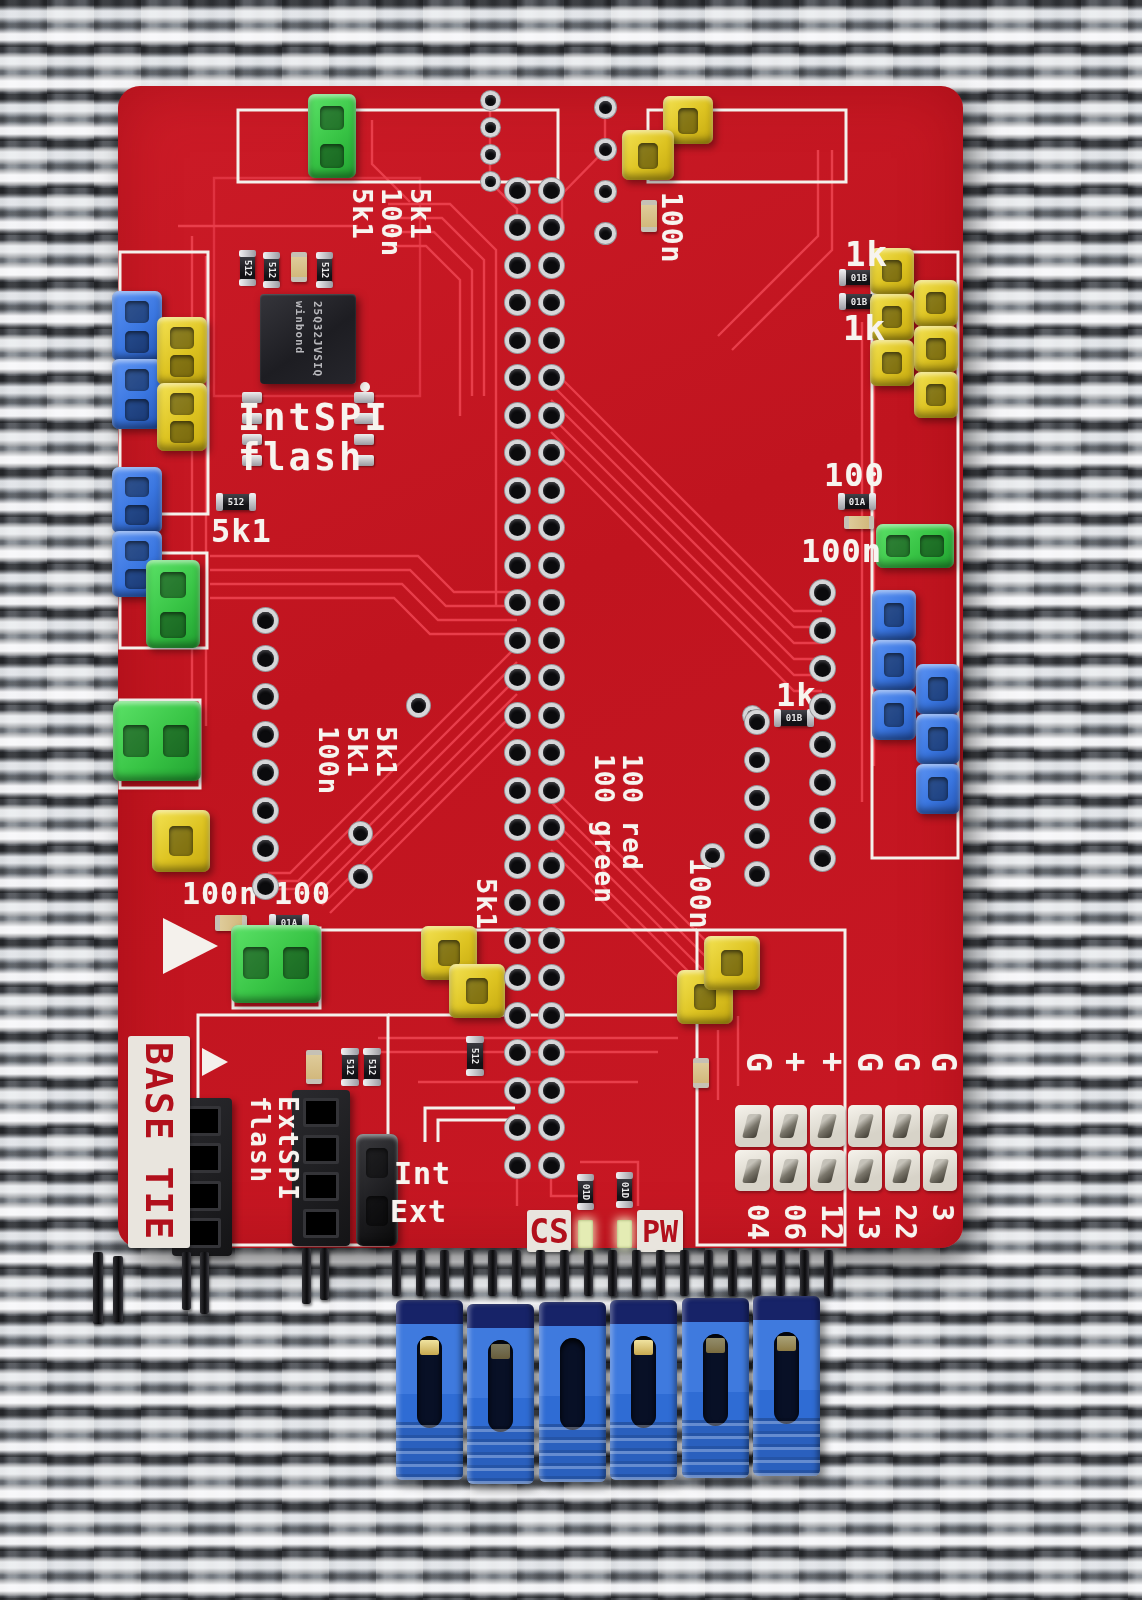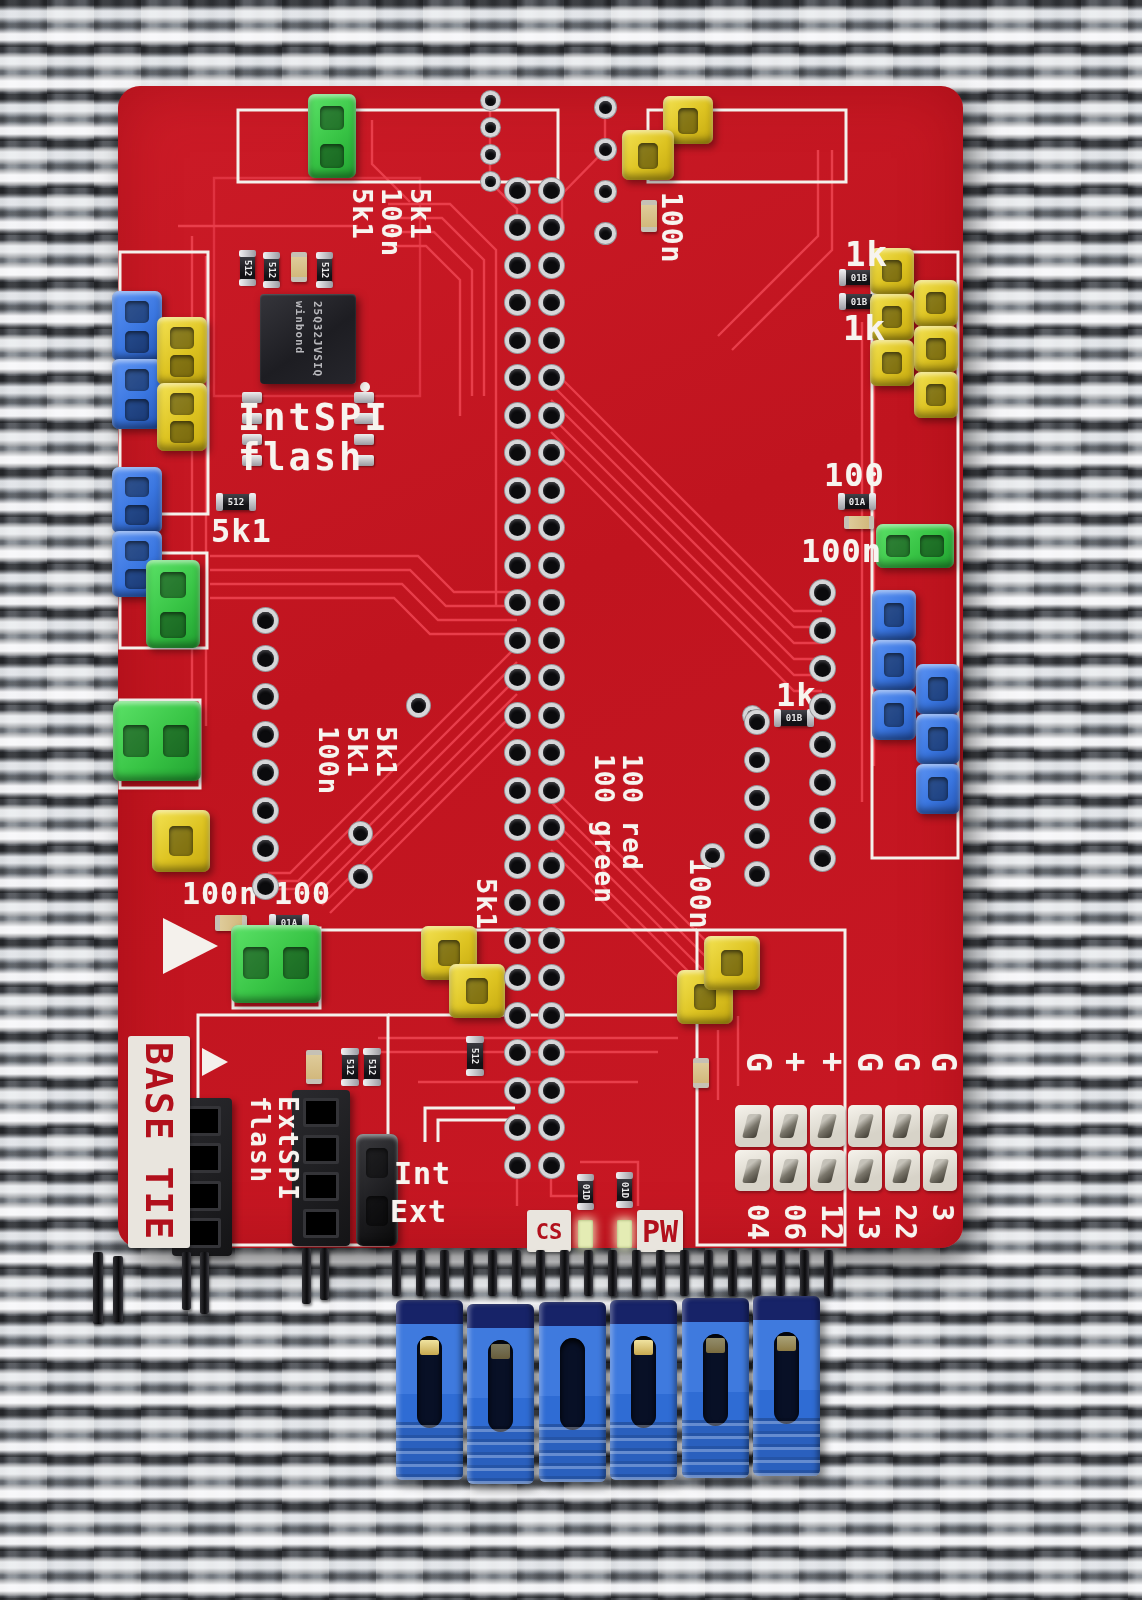--- a/index.html
+++ b/index.html
@@ -384,21 +384,21 @@
     <div class="lbl" style="left:156px;top:792px;font-size:30px">100</div>
     <div class="lbl" style="left:276px;top:1072px;font-size:30px">Int</div>
     <div class="lbl" style="left:272px;top:1110px;font-size:30px">Ext</div>
     <div class="lbl vt" style="left:128px;top:1010px;font-size:26px;letter-spacing:2px"><span>ExtSPI</span><br><span>flash</span></div>
 
     <div class="boxlbl" style="left:10px;top:950px;width:62px;height:212px">
       <span class="vt red" style="font-size:38px;letter-spacing:2px">BASE TIE</span>
     </div>
 
     <div class="boxlbl" style="left:409px;top:1124px;width:44px;height:42px">
-        <span class="red" style="font-size:22px">CS</span>
+        <span class="red" style="font-size:33px">CS</span>
       </div>
     <div class="boxlbl" style="left:519px;top:1124px;width:46px;height:42px">
         <span class="red" style="font-size:30px">PW</span>
       </div>
 
     <div class="lbl vt" style="left:622px;top:966px;font-size:33px">G</div>
     <div class="lbl vt" style="left:659px;top:966px;font-size:33px">+</div>
     <div class="lbl vt" style="left:696px;top:966px;font-size:33px">+</div>
     <div class="lbl vt" style="left:733px;top:966px;font-size:33px">G</div>
     <div class="lbl vt" style="left:770px;top:966px;font-size:33px">G</div>

